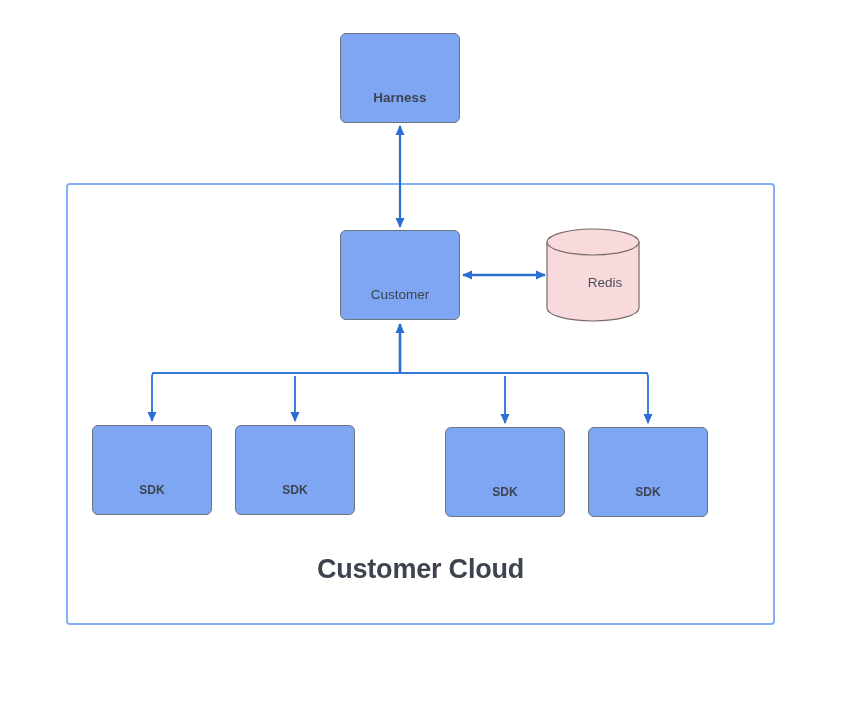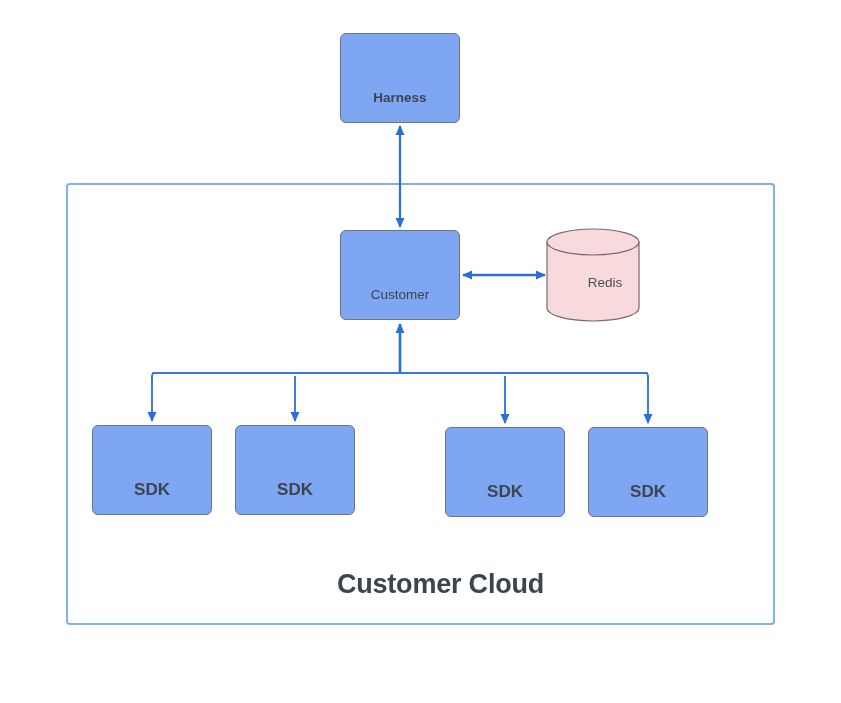--- a/index.html
+++ b/index.html
@@ -55,21 +55,21 @@
     font-weight: bold;
   }
   #node-primary {
     left: 340px; top: 230px; width: 120px; height: 90px;
   }
   #node-primary .node-label {
     font-size: 13.5px;
     font-weight: normal;
   }
   .node-sdk .node-label {
-    font-size: 17px;
+    font-size: 12px;
     font-weight: bold;
   }
   #node-sdk-1 { left: 92px;  top: 425px; width: 120px; height: 90px; }
   #node-sdk-2 { left: 235px; top: 425px; width: 120px; height: 90px; }
   #node-sdk-3 { left: 445px; top: 427px; width: 120px; height: 90px; }
   #node-sdk-4 { left: 588px; top: 427px; width: 120px; height: 90px; }
 
   
   #node-redis {
     position: absolute;
@@ -193,15 +193,15 @@
   <div class="node-box node-sdk" id="node-sdk-2">
     <span class="node-label">SDK</span>
   </div>
   <div class="node-box node-sdk" id="node-sdk-3">
     <span class="node-label">SDK</span>
   </div>
   <div class="node-box node-sdk" id="node-sdk-4">
     <span class="node-label">SDK</span>
   </div>
 
-  <div id="container-title" style="left:66px; top:569px; width:709px;padding-left:20px;">Customer Cloud</div>
+  <div id="container-title" style="left:66px; top:554px; width:709px;">Customer Cloud</div>
 
 </div>
 
 </body></html>

